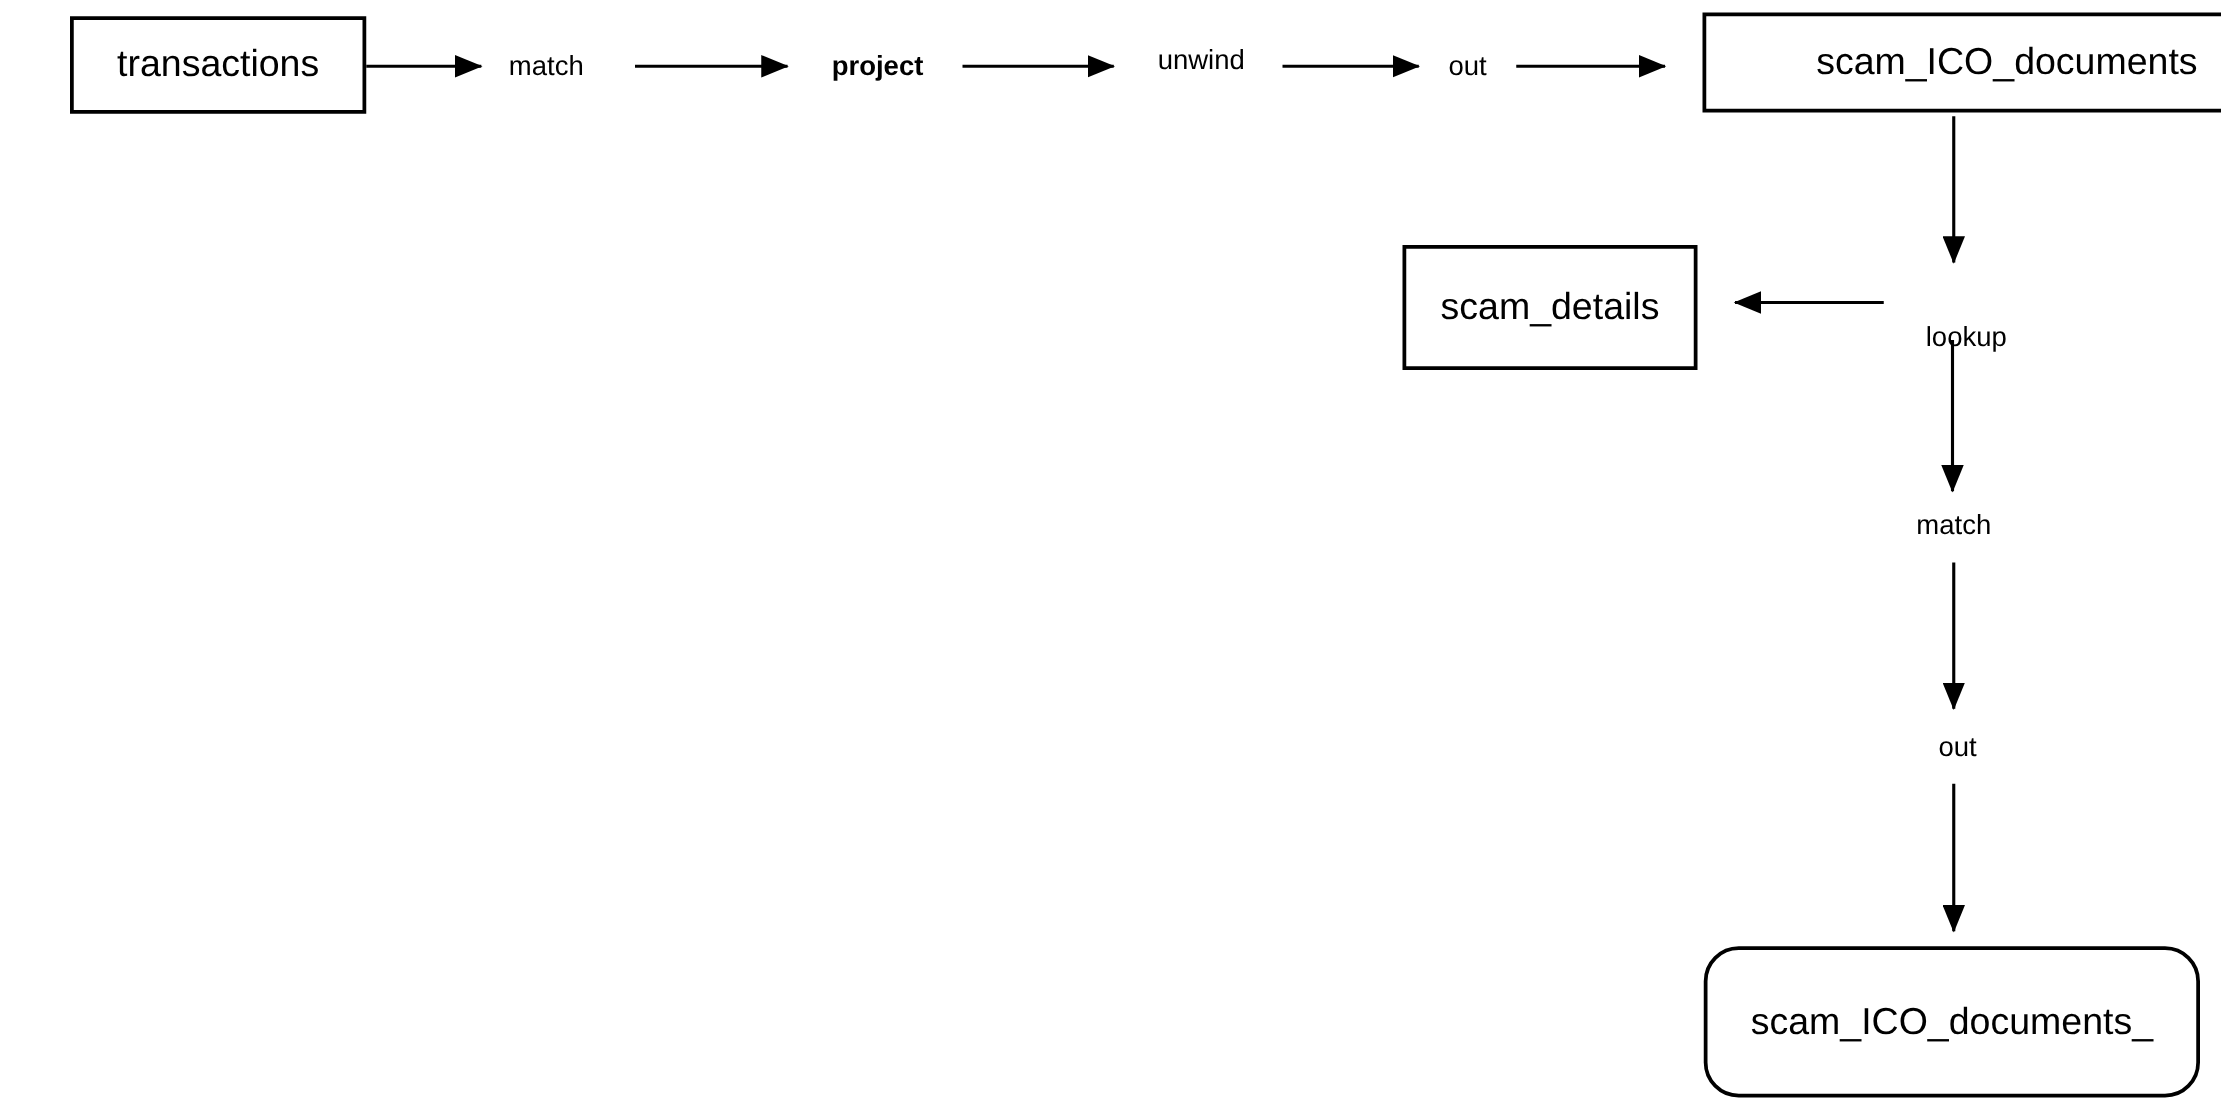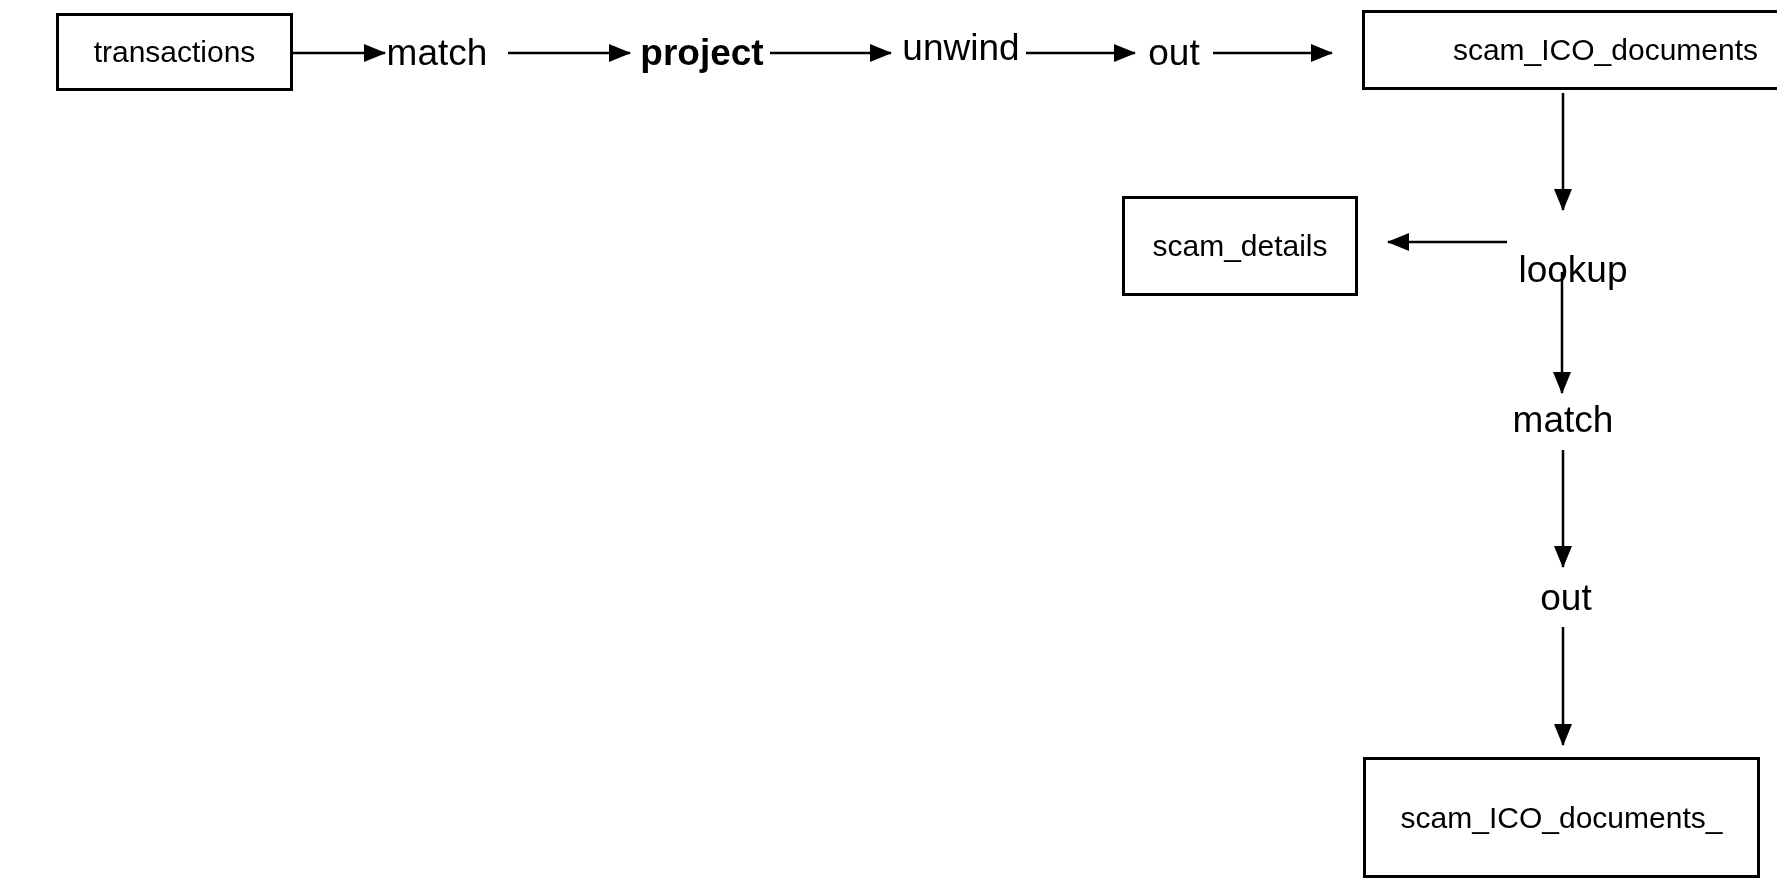--- a/index.html
+++ b/index.html
@@ -37,25 +37,25 @@
     align-items: center;
     justify-content: center;
     text-align: center;
     font-size: 30px;
     line-height: 40px;
     white-space: nowrap;
   }
   #box-transactions            { left: 15px;   top: 13px;  width: 237px; height: 78px; margin-left: 41px;  }
   #box-scam-ico-documents      { left: 1362px; top: 10px;  width: 487px; height: 80px;  }
   #box-scam-details            { left: 1122px; top: 196px; width: 236px; height: 100px;  }
-  #box-scam-ico-docs-extended  { left: 1363px; top: 757px; width: 397px; height: 121px; }
+  #box-scam-ico-docs-extended  { left: 1363px; top: 757px; width: 397px; height: 121px; border-radius: 28px; }
   .stage {
     position: absolute;
     transform: translate(-50%, -50%);
-    font-size: 37px;
+    font-size: 22px;
     line-height: 34px;
     white-space: nowrap;
     text-align: right;
   }
   #stage-match-1  { left: 437px;  top: 53px;  }
   #stage-project  { left: 702px;  top: 53px; font-weight: bold;  }
   #stage-unwind   { left: 961px;  top: 48px;  }
   #stage-out-1    { left: 1174px; top: 53px;  }
   #stage-lookup   { left: 1573px; top: 242px; margin-top: 28px; }
   #stage-match-2  { left: 1563px; top: 420px; }

